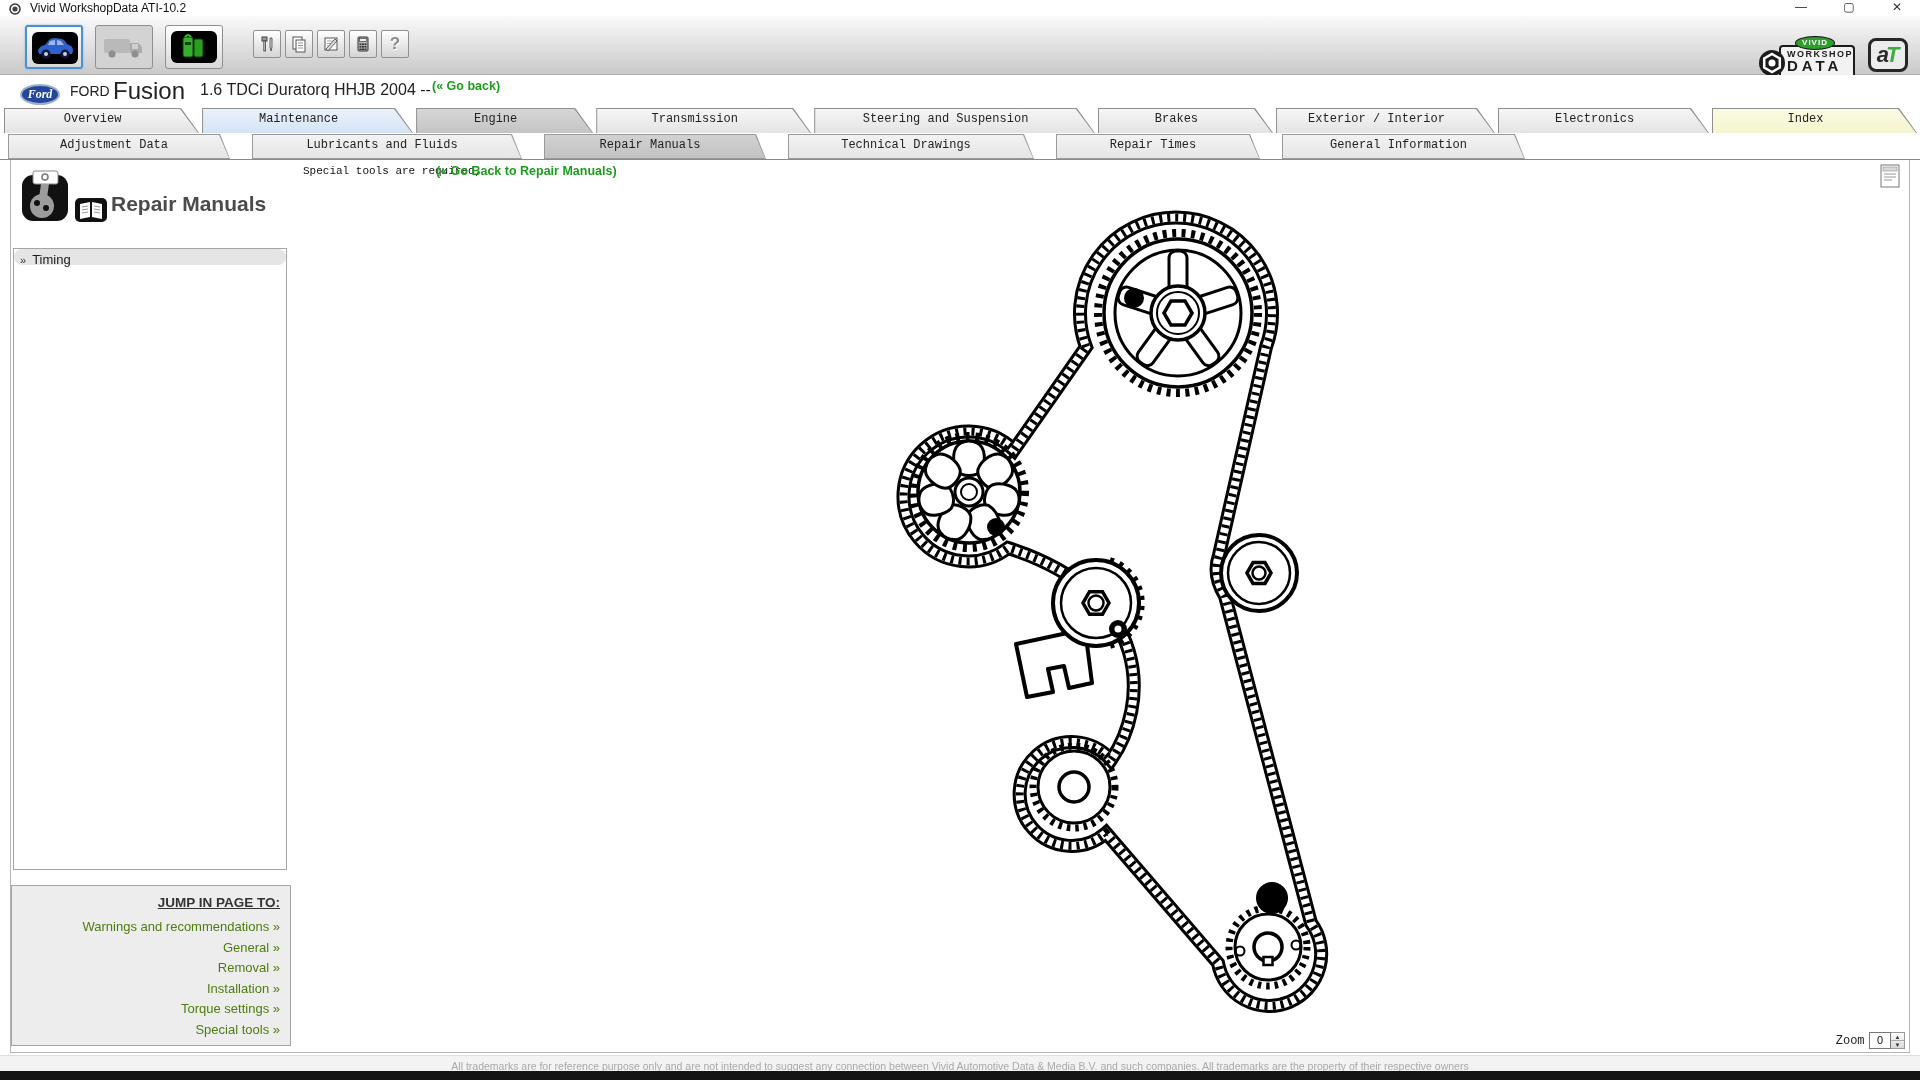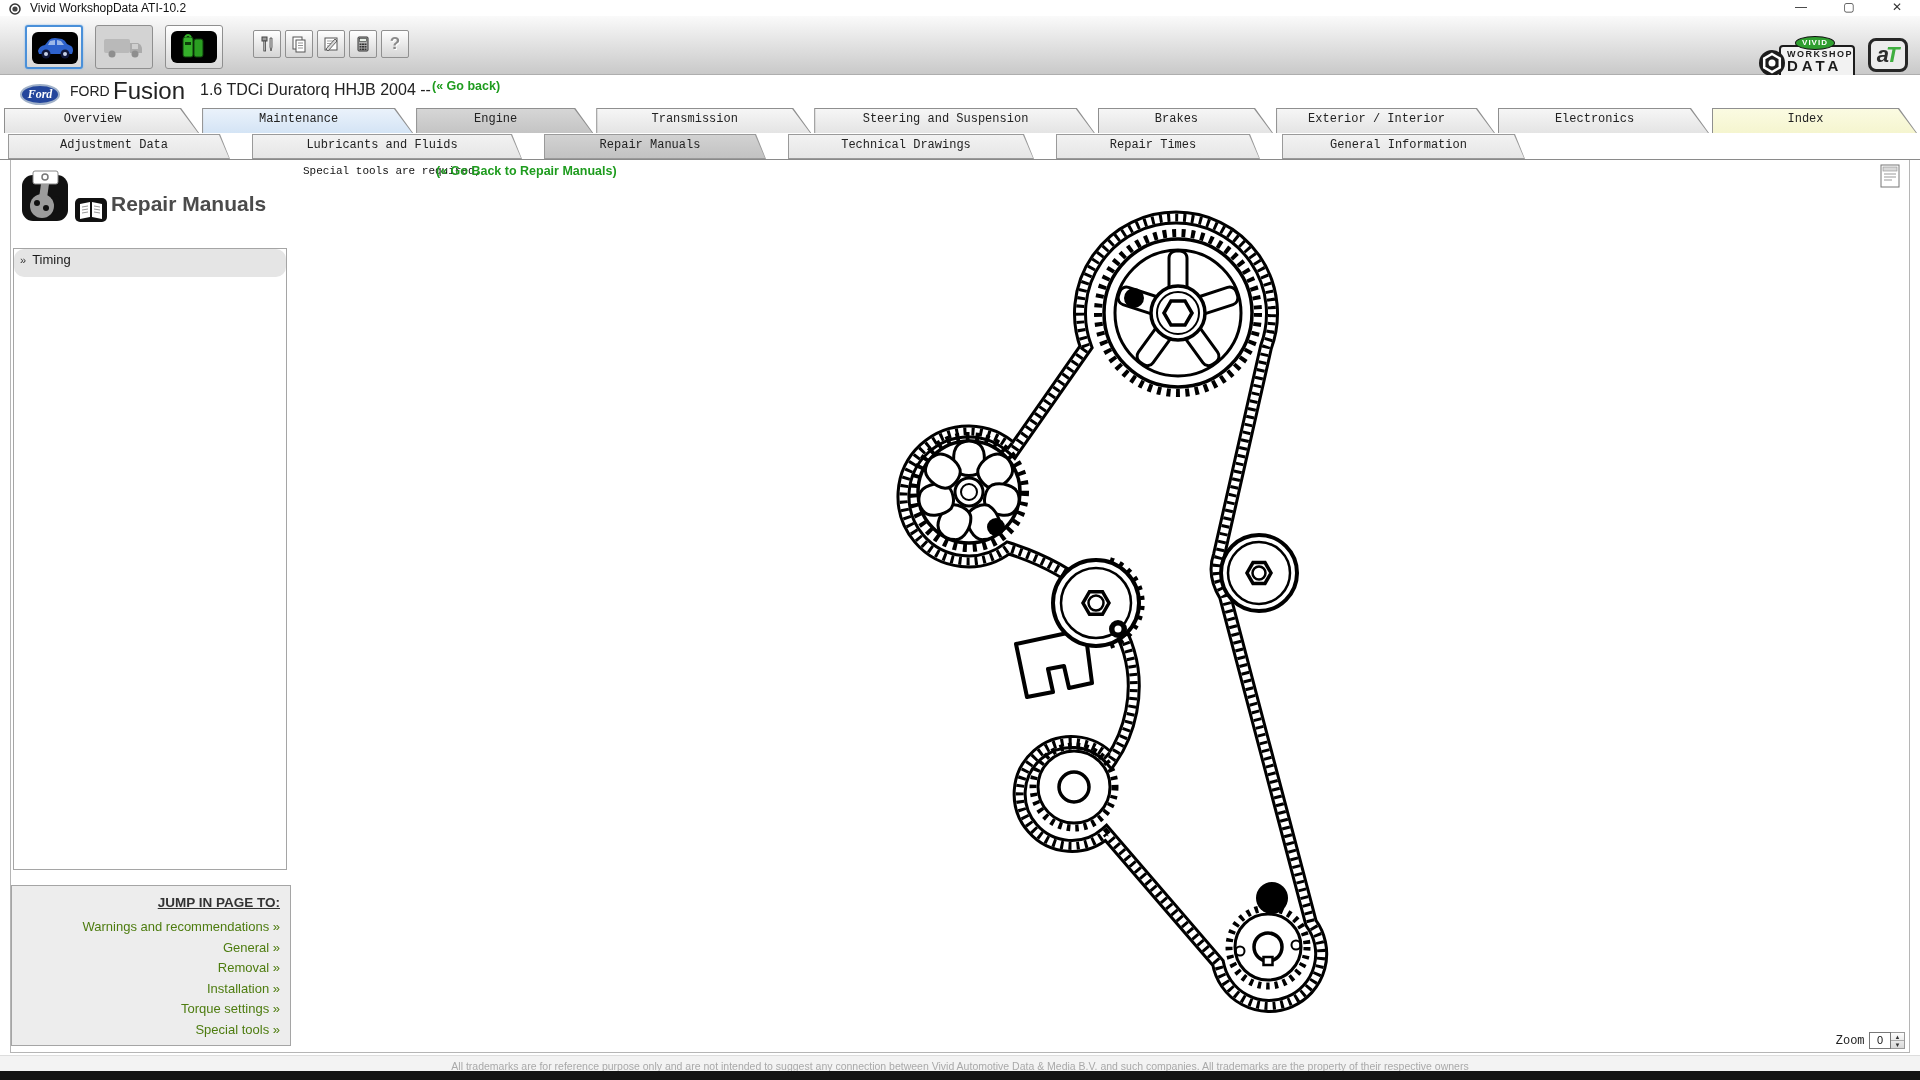--- a/index.html
+++ b/index.html
@@ -86,21 +86,21 @@
   .st0{width:222px;} .st1{width:270px;} .st2{width:222px;} .st3{width:246px;} .st4{width:204px;} .st5{width:243px;}
   #stab-line { position:absolute; left:0; top:159px; width:1920px; height:1px; background:#8a8a8a; }
 
   
   #content { position:absolute; left:10px; top:160px; width:1900px; height:893px;
              background:#fff; border:1px solid #b5b5b5; border-top:none; }
   .eng-ico { position:absolute; left:10px; top:10px; }
   .book-ico { position:absolute; left:64px; top:36px; }
   #rm-heading { position:absolute; left:100px; top:32px; font-size:21px; font-weight:bold; color:#4b4b4b; }
   #listbox { position:absolute; left:2px; top:88px; width:274px; height:622px; border:1px solid #a5a5a5; background:#fff; }
-  .listitem { height:28px; background:#e5e5e5; font-size:13px; color:#1a1a1a; line-height:22px;
+  .listitem { height:16px; background:#e5e5e5; font-size:13px; color:#1a1a1a; line-height:22px;
               padding-left:6px; cursor:pointer;border-radius:10px; }
   .listitem .mk { font-size:11px; color:#333; margin-right:6px; }
   #jumpbox { position:absolute; left:0px; top:725px; width:280px; height:161px; border:1px solid #a5a5a5;
              background:#ededed; text-align:right; padding:9px 10px 0 0; }
   #jumpbox .jtitle { font-size:13.5px; font-weight:bold; color:#333; text-decoration:underline; margin-bottom:7px; }
   .jlink { font-size:13px; color:#4d7c0f; line-height:20.5px; cursor:pointer; }
 
   #notice { position:absolute; left:292px; top:5px;
             font-family:"Liberation Mono","DejaVu Sans Mono",monospace; font-size:11px; color:#111; }
   #backlink { position:absolute; left:425px; top:4px; font-size:12.5px; font-weight:bold; color:#1e9c1e; cursor:pointer; }

